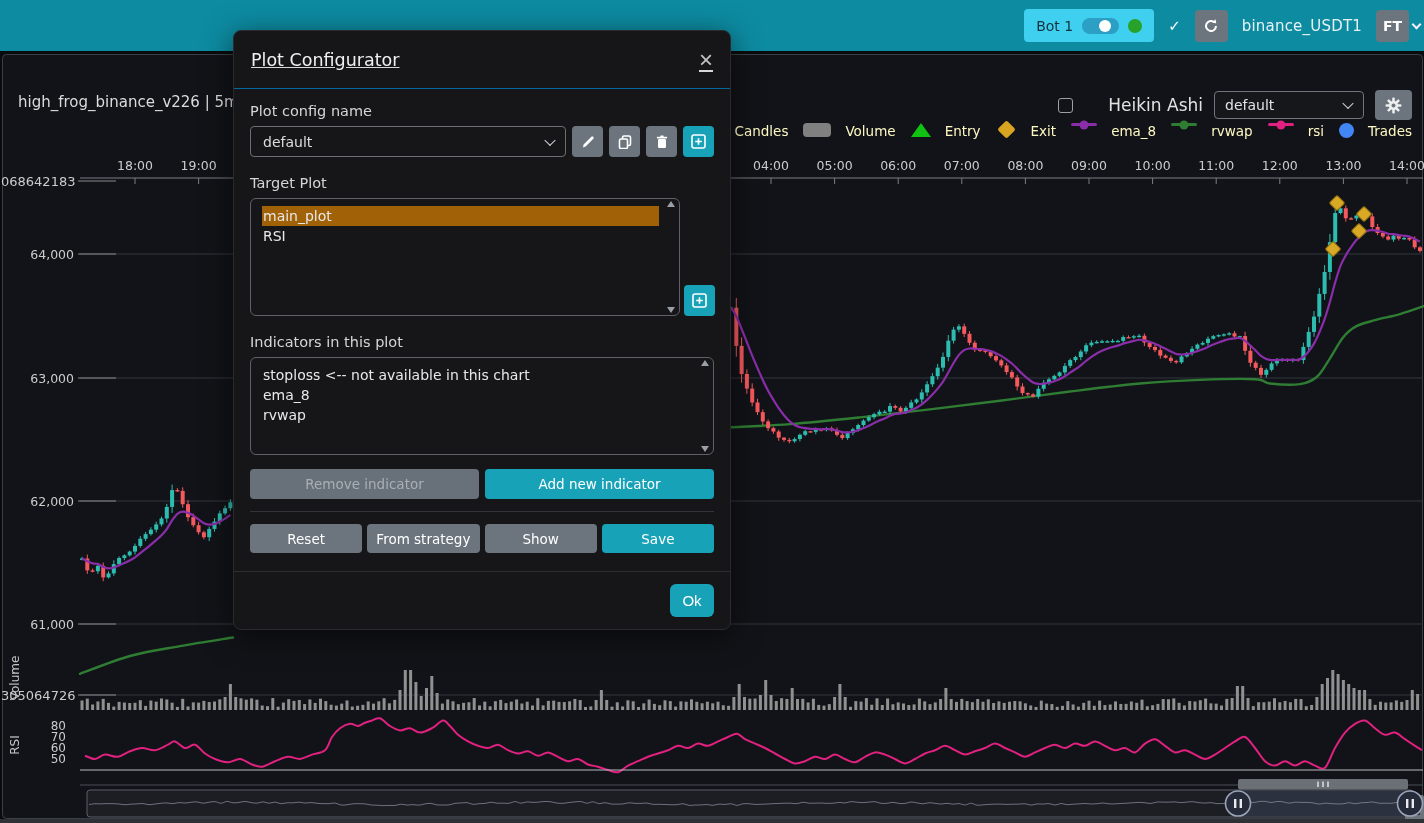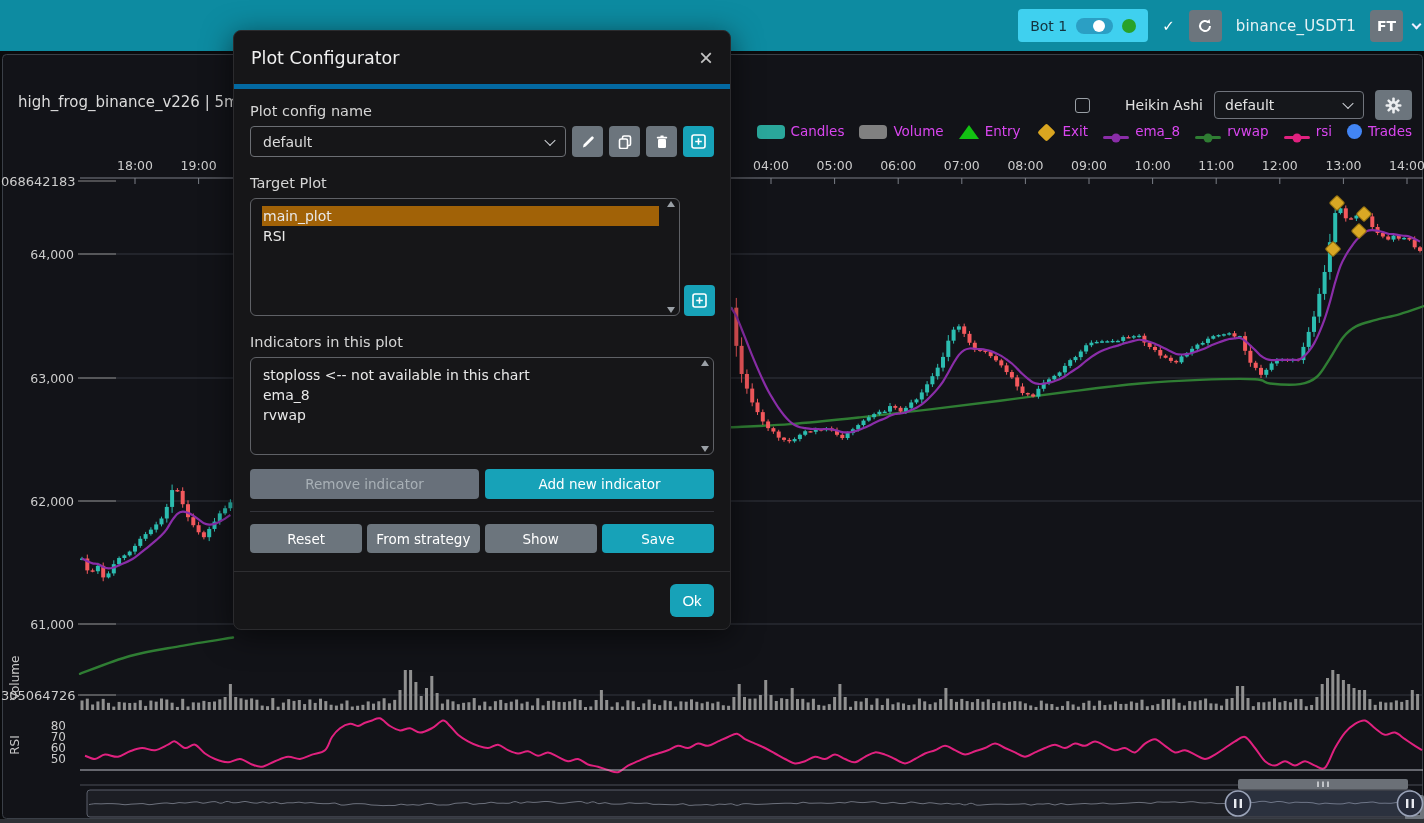--- a/index.html
+++ b/index.html
@@ -17,63 +17,63 @@
   .bot-badge .bot-label { color:#14323e; font-size:14px; }
   .toggle { position:relative; width:37px; height:16px; background:#2b9fc4;
     border-radius:8px; }
   .toggle .knob { position:absolute; left:17px; top:2px; width:12px; height:12px;
     background:#fff; border-radius:50%; }
   .status-dot { width:14px; height:14px; border-radius:50%; background:#28a228; }
   .nav-check { color:#fff; font-size:15px; }
   .icon-btn-nav { width:33px; height:32px; background:#6c757d; border:none;
     border-radius:4px; display:flex; align-items:center; justify-content:center; }
   .pair-label { color:#e6f2f5; font-size:15px; letter-spacing:.2px; }
-  .avatar-wrap { display:flex; align-items:center; gap:10px; }
+  .avatar-wrap { display:flex; align-items:center; gap:4px; }
   .avatar { width:33px; height:32px; background:#6c757d; border-radius:4px;
     color:#fff; font-size:14px; font-weight:bold; display:flex; align-items:center;
     justify-content:center; }
   .caret-down { width:7px; height:7px; border-right:2px solid #eef; border-bottom:2px solid #eef;
     transform:rotate(45deg); margin-top:-3px; }
 
   
   #chart-svg { position:absolute; left:0; top:0; z-index:1; }
   svg text { font-family:"DejaVu Sans","Liberation Sans",sans-serif; }
   .chart-title { position:absolute; left:18px; top:93px; color:#dcdcdc;
     font-size:15px; z-index:6; }
   .heikin-row { position:absolute; top:90px; right:12px; display:flex;
     align-items:center; gap:11px; z-index:6; }
   .checkbox { width:15px; height:15px; border:1.5px solid #9aa0a6; border-radius:3px;
     background:transparent; }
-  .heikin-label { color:#e2e2e2; font-size:14px;margin-left:24px; }
+  .heikin-label { color:#e2e2e2; font-size:17px;margin-left:24px; }
   .mini-select { position:relative; width:150px; height:28px; border:1px solid #70747c;
     border-radius:4px; color:#e2e2e2; font-size:14px; display:flex; align-items:center;
     padding:0 10px; background:#15171b; }
   .mini-select .chev, .select .chev { position:absolute; right:11px; top:50%;
     width:8px; height:8px; border-right:1.6px solid #cfd3d7; border-bottom:1.6px solid #cfd3d7;
     transform:translateY(-70%) rotate(45deg); }
   .gear-btn { width:37px; height:30px; background:#6c757d; border:none; border-radius:4px;
     display:flex; align-items:center; justify-content:center; }
   .legend-row { position:absolute; top:123px; right:12px; display:flex; align-items:center;
     gap:15px; z-index:6; }
-  .legend-item { display:flex; align-items:flex-end; gap:6px; color:#d946ef; font-size:13.5px; }
+  .legend-item { display:flex; align-items:flex-start; gap:14px; color:#fef9c3; font-size:13.5px; }
   .sw-rect { width:28px; height:14px; border-radius:4px; }
   .sw-tri { width:0; height:0; border-left:10px solid transparent; border-right:10px solid transparent;
     border-bottom:14px solid #12c212; }
   .sw-diamond { width:13px; height:13px; transform:rotate(45deg); border-radius:2px; margin:0 4px; }
   .sw-line { position:relative; width:26px; height:3px; border-radius:2px; }
   .sw-line .dot { position:absolute; left:50%; top:50%; transform:translate(-50%,-50%);
     width:9px; height:9px; border-radius:50%; }
   .sw-circle { width:15px; height:15px; border-radius:50%; }
 
   
   .modal { position:absolute; left:233px; top:30px; width:498px; height:600px;
     background:#161618; border:1px solid #2b2b2e; border-radius:8px; z-index:20;
     box-shadow:0 6px 30px rgba(0,0,0,.55); display:flex; flex-direction:column; color:#d6d8da; }
   .modal-header { height:58px; flex:0 0 58px; display:flex; align-items:center;
-    justify-content:space-between; padding:0 17px; border-bottom:5px solid #0369a1; }
+    justify-content:space-between; padding:0 17px; border-bottom:1px solid #0369a1;text-decoration:underline; }
   .modal-title { font-size:17.5px; color:#f0f0f0; }
   .modal-close { background:none; border:none; color:#c2c2c2; font-size:24px; line-height:1;
     cursor:pointer; }
   .modal-body { flex:1 1 auto; padding:14px 16px 0 16px; }
   .field-label { font-size:14.5px; color:#d5d5d5; margin-bottom:7px; }
   .config-row { display:flex; gap:6px; margin-bottom:18px; }
   .select { position:relative; flex:0 0 316px; height:31px; border:1px solid #6b6e73;
     border-radius:4px; background:#161618; color:#dddddd; font-size:14px;
     display:flex; align-items:center; padding:0 12px; }
   .sq-btn { width:31px; height:31px; border:none; border-radius:4px; background:#6c757d;

